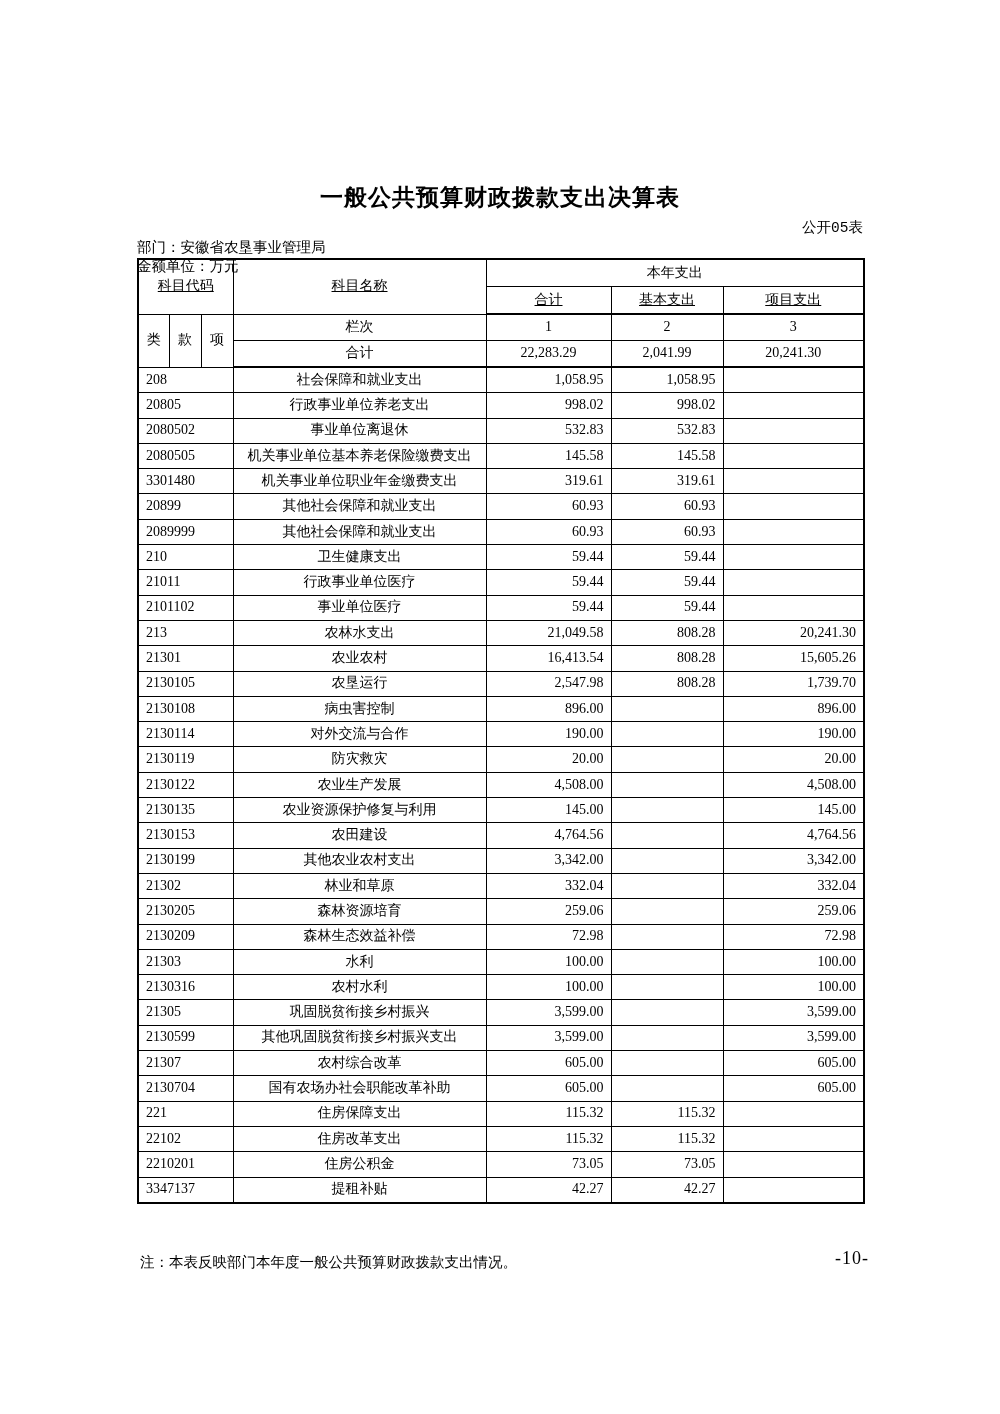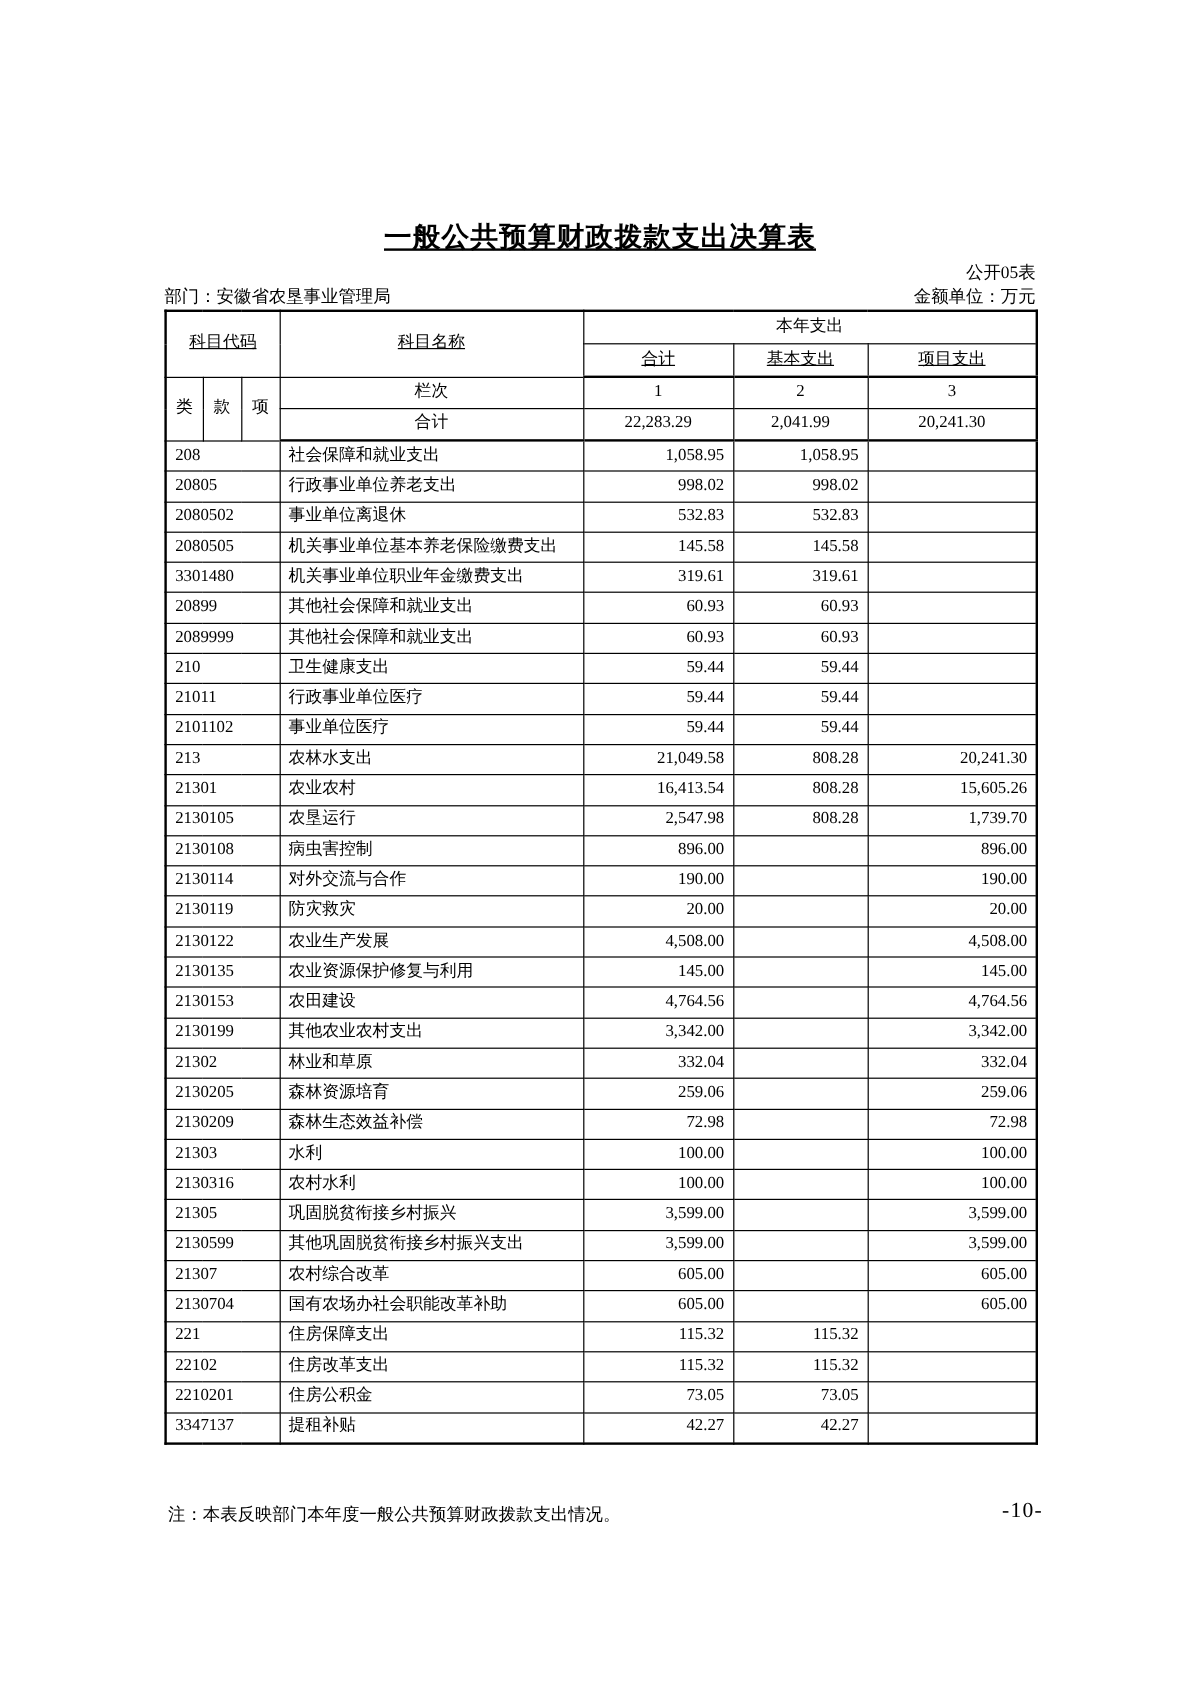--- a/index.html
+++ b/index.html
@@ -12,36 +12,36 @@
   }
   .page-title {
     position: absolute;
     left: 0; top: 182px;
     width: 1000px;
     text-align: center;
     font-size: 23px;
     font-weight: bold;
     font-family: "Liberation Sans", "DejaVu Sans", sans-serif;
     letter-spacing: 1px;
-    text-decoration: underline;
   }
   .form-number {
     position: absolute;
     left: 137px; top: 218px;
     width: 726px;
     text-align: right;
     font-size: 14.5px;
+    font-family: Liberation Mono, monospace;
   }
   .meta-line {
     position: absolute;
     left: 137px; top: 238px;
     width: 726px;
     display: flex;
-    justify-content: space-between;
     font-size: 14.5px;
+    flex-direction: column;
   }
   .table-wrap {
     position: absolute;
     left: 137px; top: 258px;
     width: 726px;
   }
   table.budget {
     border-collapse: collapse;
     table-layout: fixed;
     width: 726px;
@@ -57,21 +57,21 @@
   }
   tr.hdr-1 td { height: 26px; text-align: center; margin-left: 44px; }
   tr.hdr-2 td { height: 26px; text-align: center; }
   tr.hdr-2 td, td.span-hdr { border-bottom-width: 2px; text-decoration: underline; }
   tr.hdr-3 td { height: 25px; text-align: center; }
   tr.hdr-4 td { height: 25px; text-align: center; }
   tr.hdr-4 td, td.ckx-cell { border-bottom-width: 2px; }
   td.ckx-cell { text-align: center; }
   tbody.data tr td { height: 24.3px; }
   td.code-cell { text-align: left; }
-  td.name-cell { text-align: left; }
+  td.name-cell { text-align: center; }
   td.num-cell  { text-align: right; }
   .note {
     position: absolute;
     left: 140px; top: 1253px;
     font-size: 14.5px;
   }
   .page-number {
     position: absolute;
     right: 131px; top: 1248px;
     font-size: 18px;

